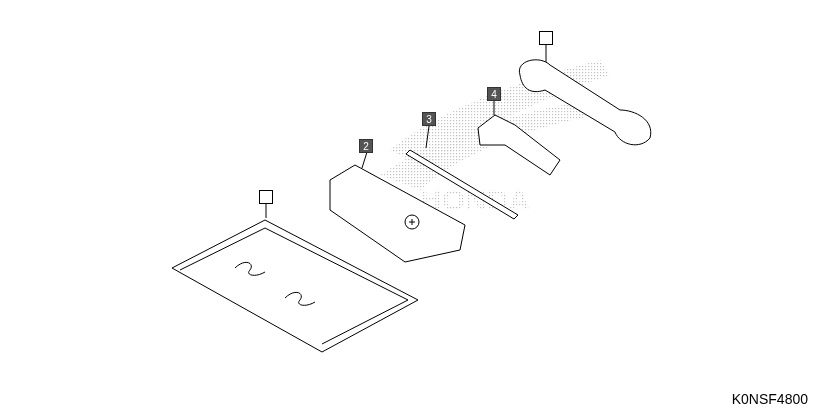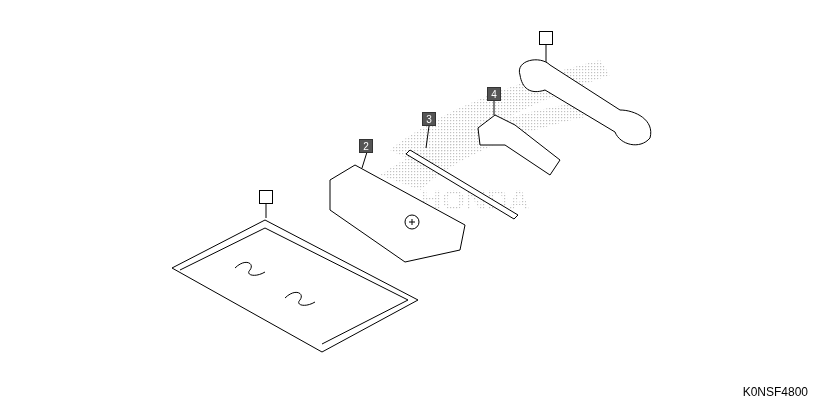--- a/index.html
+++ b/index.html
@@ -1,21 +1,21 @@
 <!DOCTYPE html>
 <html><head>
 <meta charset="utf-8">
 <style>
   html,body{margin:0;padding:0;background:#fff;}
   body{width:822px;height:411px;position:relative;overflow:hidden;font-family:"Liberation Sans",sans-serif;}
   svg{position:absolute;left:0;top:0;}
   .callout{position:absolute;width:14px;height:14px;box-sizing:border-box;font-size:10px;line-height:14px;text-align:center;}
   .callout.empty{border:1.5px solid #000;background:#fff;}
   .callout.filled{background:#555;color:#fff;border:1px solid #333;}
-  .code{position:absolute;right:14px;bottom:12px;font-size:12px;color:#000;}
+  .code{position:absolute;right:14px;bottom:4px;font-size:14px;color:#000;}
 </style>
 </head>
 <body>
 
 <svg width="822" height="411" viewBox="0 0 822 411">
   <defs>
     <pattern id="dots" width="3" height="3" patternUnits="userSpaceOnUse">
       <rect width="1.2" height="1.2" fill="#bbb"></rect>
     </pattern>
   </defs>

